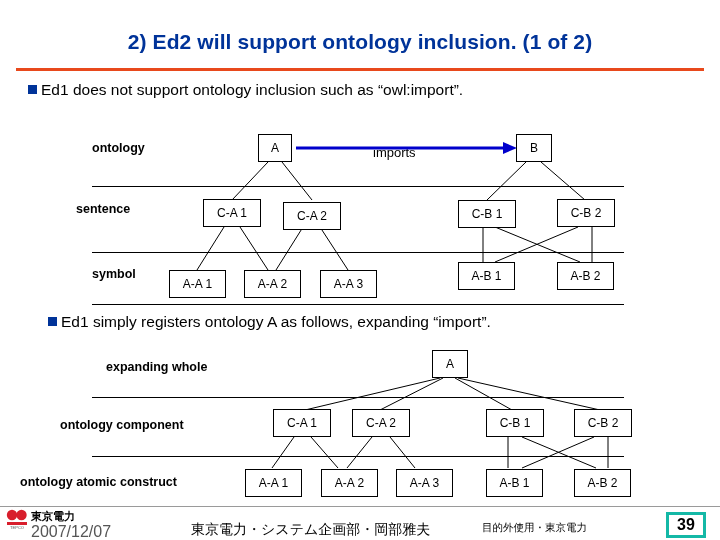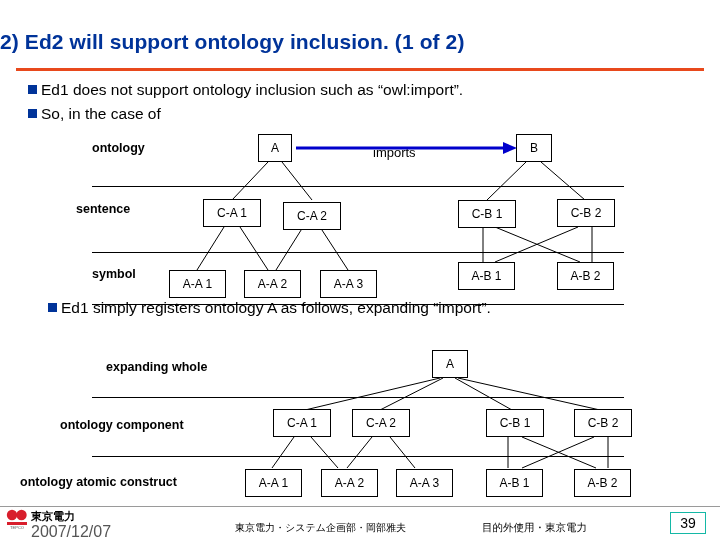--- a/index.html
+++ b/index.html
@@ -19,20 +19,21 @@
     left: 0; top: 0;
     width: 720px;
     height: 540px;
   }
   
   .title {
     position: absolute;
     left: 0;
     top: 30px;
     width: 720px;
+    text-align: center;
     font-size: 21px;
     font-weight: bold;
     color: #003399;
     letter-spacing: 0.1px;
   }
   .title-rule {
     position: absolute;
     left: 16px;
     top: 68px;
     width: 688px;
@@ -109,39 +110,38 @@
     height: 1px;
     background: #9a9a9a;
   }
   .footer-date {
     position: absolute;
     font-size: 16px;
     color: #555;
   }
   .footer-center {
     position: absolute;
-    font-size: 10px;
-    color: #000;
-    margin-left: 44px;
+    font-size: 14px;
+    color: #000;
   }
   .footer-right {
     position: absolute;
     font-size: 10.5px;
     color: #000;
   }
   .page-num-box {
     position: absolute;
     right: 14px;
     top: 512px;
     width: 34px;
     height: 20px;
-    border: 1px solid #14b8a6;
+    border: 3px solid #14b8a6;
     background: #fff;
-    font-size: 14px;
-    font-weight: normal;
+    font-size: 16px;
+    font-weight: bold;
     color: #000;
     display: flex;
     align-items: center;
     justify-content: center;
   }
   .logo-mark {
     position: absolute;
     left: 6px;
     top: 508px;
     width: 22px;
@@ -160,24 +160,21 @@
 <body>
 
 <div class="slide">
 
   <div class="title">2) Ed2 will support ontology inclusion. (1 of 2)</div>
   <div class="title-rule"></div>
 
   <div class="bullet" style="left:28px; top:81px;">
     <span class="sq"></span><span>Ed1 does not support ontology inclusion such as “owl:import”.</span>
   </div>
-  <div class="bullet" style="left:28px; top:105px;">
-    <span class="sq"></span><span>So, in the case of</span>
-  </div>
-  <div class="bullet" style="left:28px; top:299px;padding-left:20px;">
+  <div class="bullet" style="left:28px; top:313px;padding-left:20px;">
     <span class="sq"></span><span>Ed1 simply registers ontology A as follows, expanding “import”.</span>
   </div>
 
   <div class="hline" style="left:92px; top:186px; width:532px;"></div>
   <div class="hline" style="left:92px; top:252px; width:532px;"></div>
   <div class="hline" style="left:92px; top:304px; width:532px;"></div>
 
   <svg class="conn">
 
     <line x1="296" y1="148" x2="505" y2="148" stroke="#0000CC" stroke-width="3"></line>

